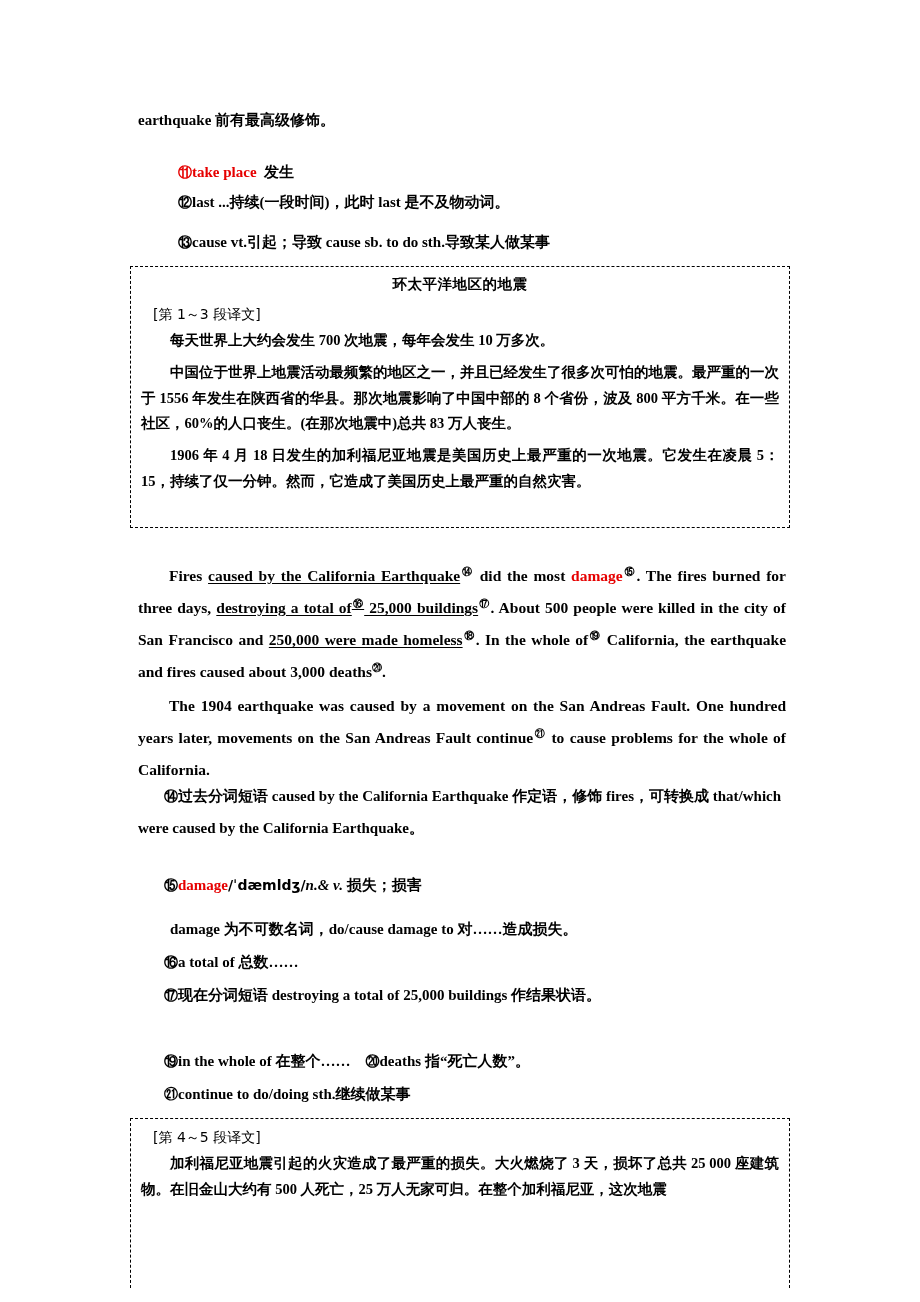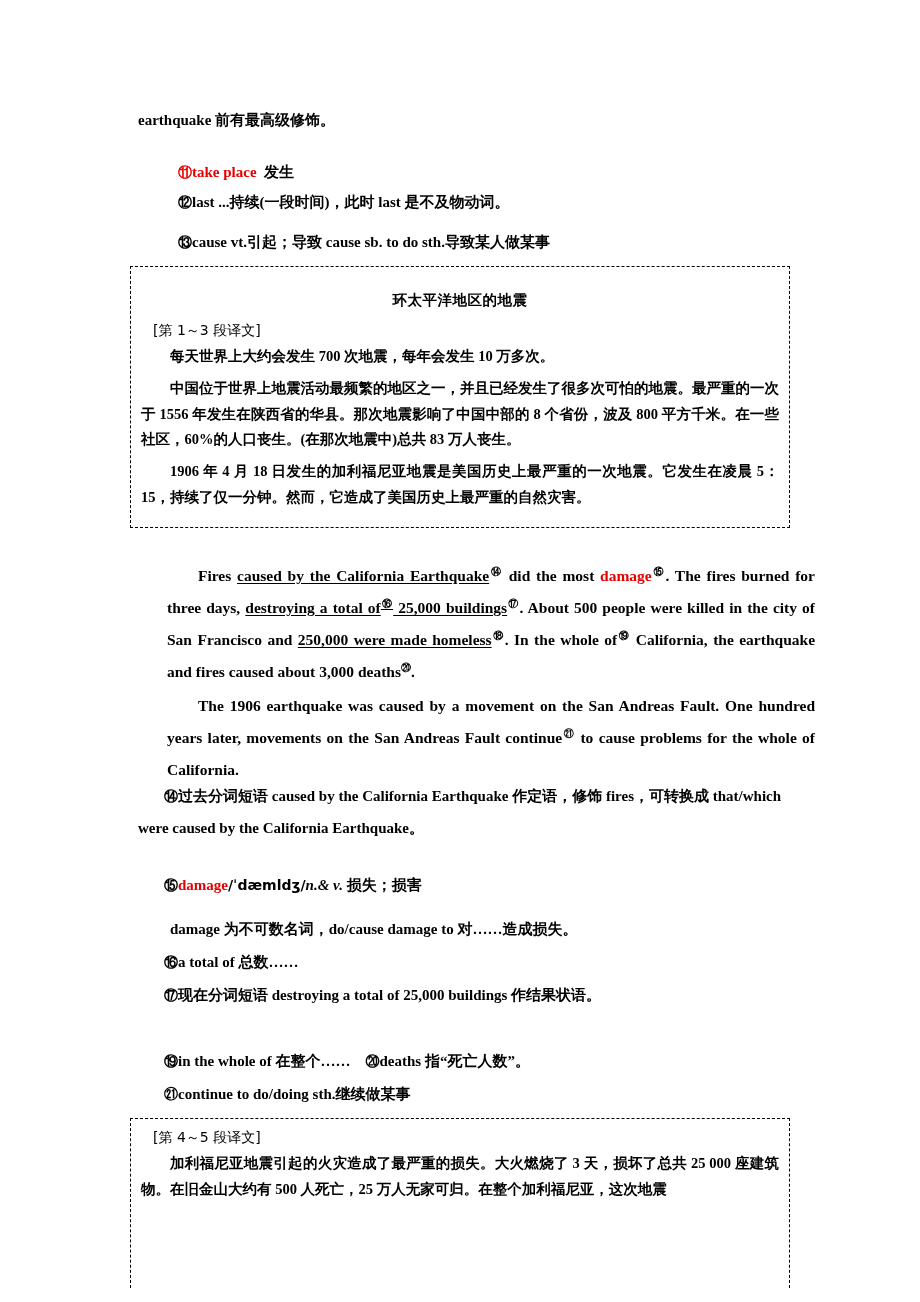--- a/index.html
+++ b/index.html
@@ -53,21 +53,21 @@
     border: 1px dashed #000;
     box-sizing: border-box;
     background: #fff;
   }
   .transbox-title {
     text-align: center;
     font-family: "DejaVu Sans", "Liberation Sans", sans-serif;
     font-weight: bold;
     font-size: 14.5px;
     letter-spacing: .5px;
-    margin-top: 24px;
+    margin-top: 8px;
   }
   .transbox-tag {
     font-family: "DejaVu Sans", "Liberation Sans", sans-serif;
     font-size: 14px;
     font-weight: normal;
     margin-left: 22px;
     margin-top: 12px;
   }
   .transbox-p {
     font-family: "Liberation Serif", "DejaVu Serif", serif;
@@ -83,21 +83,20 @@
 
   
   .engpara {
     position: absolute;
     font-family: "Liberation Serif", "DejaVu Serif", serif;
     font-weight: bold;
     font-size: 15.5px;
     line-height: 2.07;
     text-align: justify;
     color: #000;
-    margin-left: 29px;
   }
   .engpara.j { text-align: justify; text-align-last: left; }
 
   
   .note {
     position: absolute;
     font-family: "Liberation Serif", "DejaVu Serif", serif;
     font-weight: bold;
     font-size: 15px;
     white-space: nowrap;
@@ -137,21 +136,21 @@
   <div class="transbox" style="left:130px; top:266px; width:660px; height:262px;">
     <div class="transbox-title">环太平洋地区的地震</div>
     <div class="transbox-tag">[第 1～3 段译文]</div>
     <div class="transbox-p indent2" style="margin-top:4px;">每天世界上大约会发生 700 次地震，每年会发生 10 万多次。</div>
     <div class="transbox-p indent2">中国位于世界上地震活动最频繁的地区之一，并且已经发生了很多次可怕的地震。最严重的一次于 1556 年发生在陕西省的华县。那次地震影响了中国中部的 8 个省份，波及 800 平方千米。在一些社区，60%的人口丧生。(在那次地震中)总共 83 万人丧生。</div>
     <div class="transbox-p indent2">1906 年 4 月 18 日发生的加利福尼亚地震是美国历史上最严重的一次地震。它发生在凌晨 5：15，持续了仅一分钟。然而，它造成了美国历史上最严重的自然灾害。</div>
   </div>
 
   <div class="engpara j" style="left:138px; top:560px; width:648px; text-indent:2em;"><span>Fires </span><span class="u">caused by the California Earthquake</span><span class="sup">⑭</span><span> did the most </span><span class="red">damage</span><span class="sup">⑮</span><span>. The fires burned for three days, </span><span class="u">destroying a total of</span><span class="sup u">⑯</span><span class="u"> 25,000 buildings</span><span class="sup">⑰</span><span>. About 500 people were killed in the city of San Francisco and </span><span class="u">250,000 were made homeless</span><span class="sup">⑱</span><span>. In the whole of</span><span class="sup">⑲</span><span> California, the earthquake and fires caused about 3,000 deaths</span><span class="sup">⑳</span><span>.</span></div>
 
-  <div class="engpara j" style="left:138px; top:690px; width:648px; text-indent:2em;"><span>The 1906 earthquake was caused by a movement on the San Andreas Fault. One hundred years later, movements on the San Andreas Fault continue</span><span class="sup">㉑</span><span> to cause problems for the whole of California.</span></div>
+  <div class="engpara j" style="left:138px; top:690px; width:648px; text-indent:2em;"><span>The 1904 earthquake was caused by a movement on the San Andreas Fault. One hundred years later, movements on the San Andreas Fault continue</span><span class="sup">㉑</span><span> to cause problems for the whole of California.</span></div>
 
   <div class="note-wrap" style="left:138px; top:781px; width:650px;">
     <span class="circnum" style="margin-left:26px;">⑭</span><span>过去分词短语 caused by the California Earthquake 作定语，修饰 fires，可转换成 that/which were caused by the California Earthquake。</span>
   </div>
 
   <div class="note" style="left:164px; top:876px;">
     <span class="circnum">⑮</span><span class="red">damage</span><span class="phon">/ˈdæmldʒ/</span><span class="ital">n.&amp; v.</span>&nbsp;<span>损失；损害</span>
   </div>
 
   <div class="note" style="left:170px; top:920px;">

